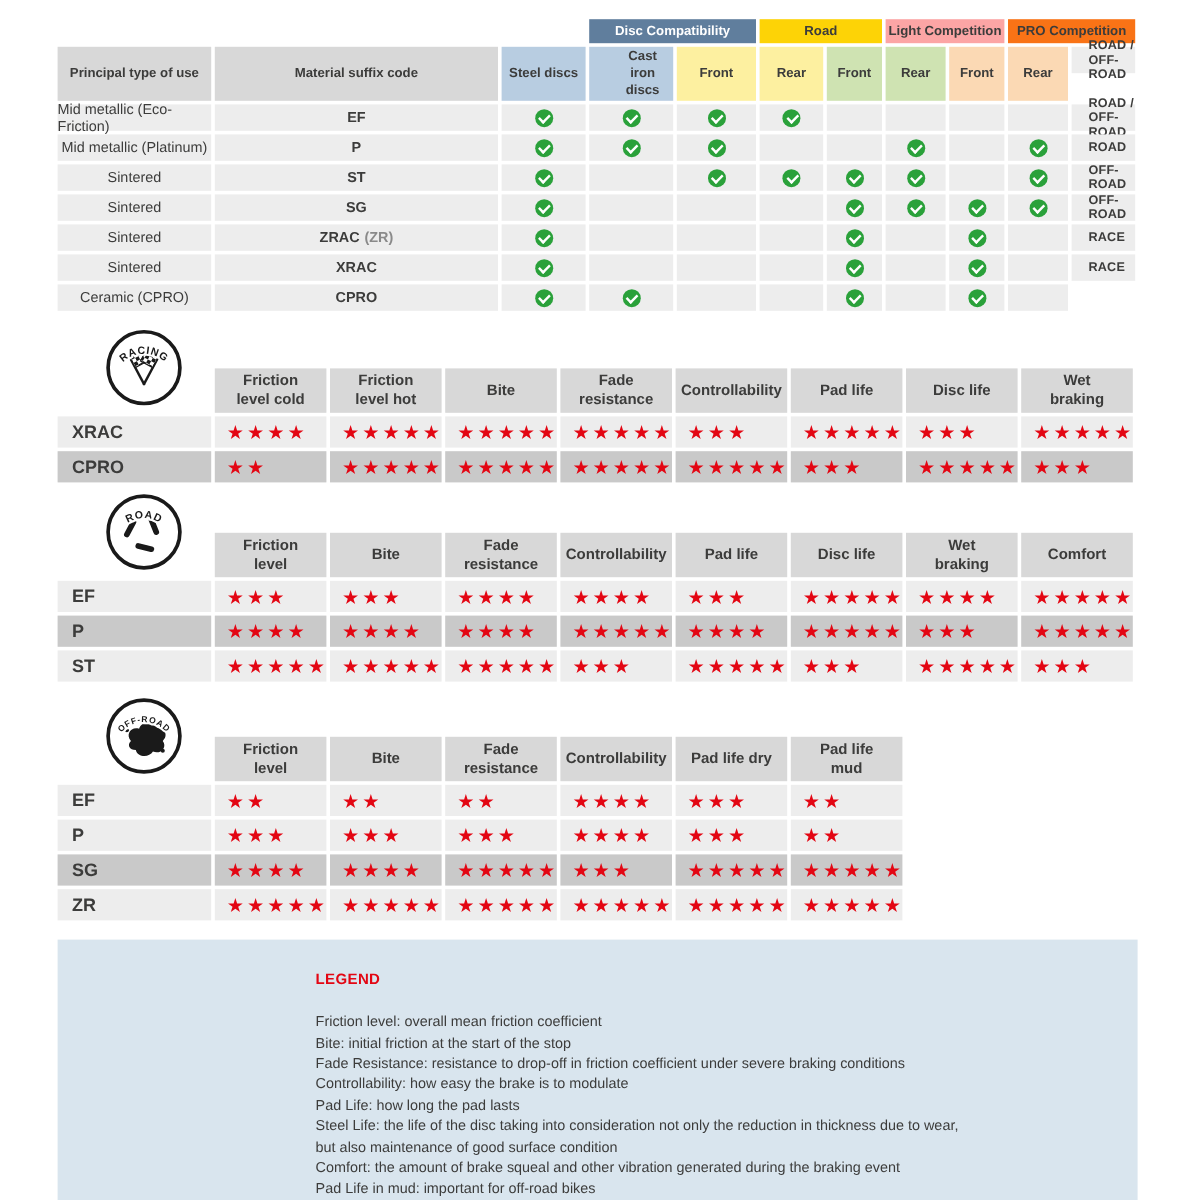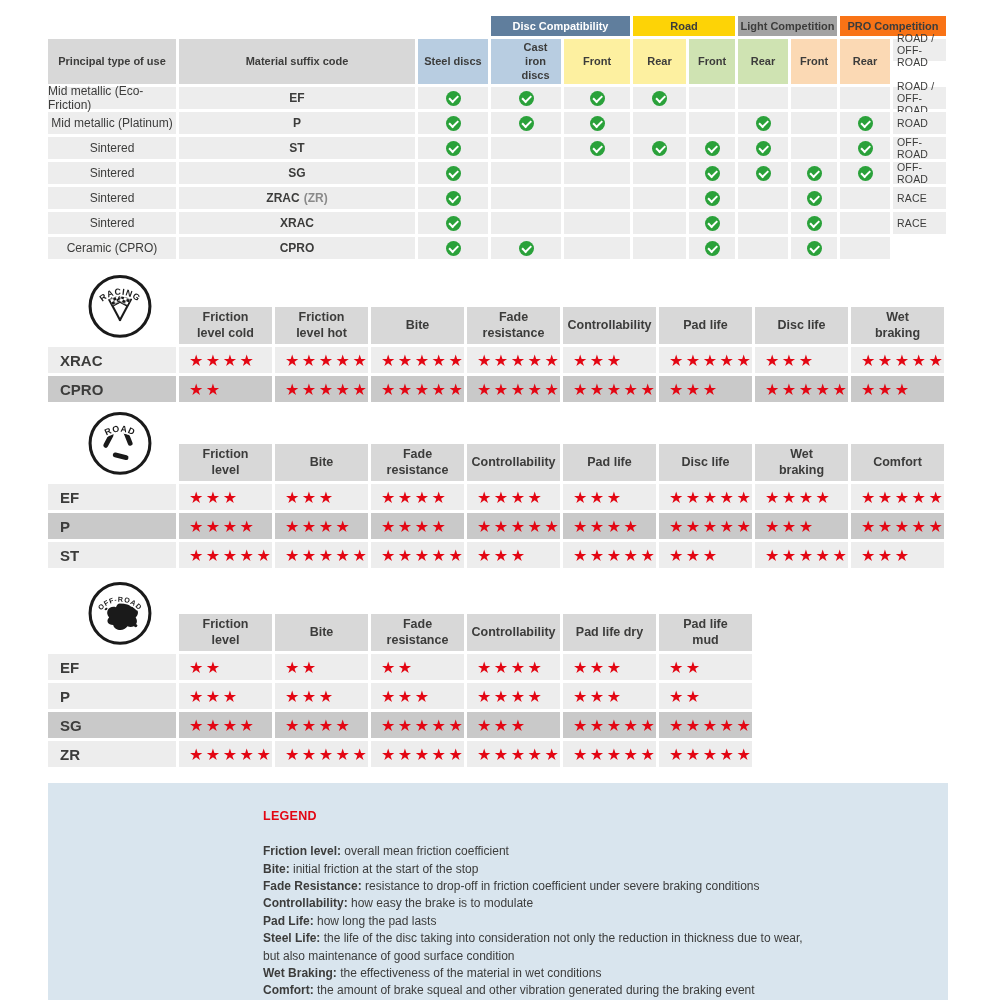--- a/index.html
+++ b/index.html
@@ -20,21 +20,21 @@
   }
   .col-header {
     background: var(--header-gray, #d8d8d8); min-height: 34px;
     display: flex; align-items: center; justify-content: center; text-align: center;
     font-size: 11px; font-weight: bold; line-height: 1.25; padding: 2px 5px;
   }
   .cell {
     background: var(--row-light, #ededed); height: 22px;
     display: flex; align-items: center; justify-content: center; font-size: 12px;
   }
-  .use-cell { justify-content: flex-start; padding-left: 4px; font-weight: normal; font-size: 10.5px; letter-spacing: .2px; }
+  .use-cell { justify-content: flex-start; padding-left: 14px; font-weight: bold; font-size: 10.5px; letter-spacing: .2px; }
   .code-cell { font-weight: bold; }
   .code-note { color: #8a8a8a; font-weight: bold; margin-left: 4px; }
   .check { width: 15px; height: 15px; border-radius: 50%; background: var(--check, #2aa13a); position: relative; display: inline-block; }
   .check::after {
     content: ""; position: absolute; left: 3.5px; top: 4px; width: 7px; height: 3.5px;
     border-left: 2.2px solid #fff; border-bottom: 2.2px solid #fff; transform: rotate(-45deg);
   }
 
   
   .rating-section { position: relative; }
@@ -58,33 +58,33 @@
     display: flex; align-items: center; padding-left: 10px;
     color: var(--star, #e30613); font-size: 16px; letter-spacing: 2.5px;
     font-family: "DejaVu Sans", sans-serif;
   }
   .hl { background: var(--row-highlight, #c9c9c9) !important; }
 
   
   .legend { background: var(--legend-bg, #d9e5ee); margin-top: 16px; width: 900px; padding: 26px 24px 24px 215px; }
   .legend-title { color: var(--star, #e30613); font-weight: bold; font-size: 12.5px; margin-bottom: 20px; letter-spacing: .3px; }
   .legend-item { font-size: 12px; line-height: 1.45; }
-  .legend-term { font-weight: bold; }
+  .legend-term { font-weight: normal; }
   .legend-desc { white-space: pre-line; text-align: center; }
 </style>
 </head>
 <body>
 
 <div class="page">
 
   <div class="compat-grid">
       <div class="group-spacer" style="grid-column: span 3;"></div>
       <div class="group-header" style="grid-column: span 2; background: rgb(96, 126, 157); color: rgb(255, 255, 255);">Disc Compatibility</div>
       <div class="group-header" style="grid-column: span 2; background: rgb(253, 211, 6); color: rgb(60, 60, 59);">Road</div>
-      <div class="group-header" style="grid-column: span 2; background: #a3a3a3; color: rgb(60, 60, 59); text-align: center;">Light Competition</div>
+      <div class="group-header" style="grid-column: span 2; background: #fca5a5; color: rgb(60, 60, 59); text-align: center;">Light Competition</div>
       <div class="group-header" style="grid-column: span 2; background: #f97316; color: rgb(60, 60, 59);">PRO Competition</div>
       <div class="col-header">Principal type of use</div>
       <div class="col-header">Material suffix code</div>
       <div class="col-header" style="background: rgb(184, 205, 225);">Steel discs</div>
       <div class="col-header" style="background: rgb(184, 205, 225); padding-left: 24px;">Cast iron discs</div>
       <div class="col-header" style="background: rgb(253, 240, 160);">Front</div>
       <div class="col-header" style="background: rgb(253, 240, 160);">Rear</div>
       <div class="col-header" style="background: rgb(207, 227, 178);">Front</div>
       <div class="col-header" style="background: rgb(207, 227, 178);">Rear</div>
       <div class="col-header" style="background: rgb(251, 217, 180);">Front</div>
@@ -400,19 +400,18 @@
   <div class="legend">
     <div class="legend-title">LEGEND</div>
     <div class="legend-items">
         <div class="legend-item"><span class="legend-term">Friction level: </span><span class="legend-desc">overall mean friction coefficient</span></div>
         <div class="legend-item"><span class="legend-term">Bite: </span><span class="legend-desc">initial friction at the start of the stop</span></div>
         <div class="legend-item"><span class="legend-term">Fade Resistance: </span><span class="legend-desc">resistance to drop-off in friction coefficient under severe braking conditions</span></div>
         <div class="legend-item"><span class="legend-term">Controllability: </span><span class="legend-desc">how easy the brake is to modulate</span></div>
         <div class="legend-item"><span class="legend-term">Pad Life: </span><span class="legend-desc">how long the pad lasts</span></div>
         <div class="legend-item"><span class="legend-term">Steel Life: </span><span class="legend-desc">the life of the disc taking into consideration not only the reduction in thickness due to wear,
 but also maintenance of good surface condition</span></div>
-        <div class="legend-item"><span class="legend-term">Wet Braking: </span><span class="legend-desc">the effectiveness of the material in wet conditions</span></div>
         <div class="legend-item"><span class="legend-term">Comfort: </span><span class="legend-desc">the amount of brake squeal and other vibration generated during the braking event</span></div>
         <div class="legend-item"><span class="legend-term">Pad Life in mud: </span><span class="legend-desc">important for off-road bikes</span></div>
       </div>
   </div>
 
 </div>
 
 </body></html>

